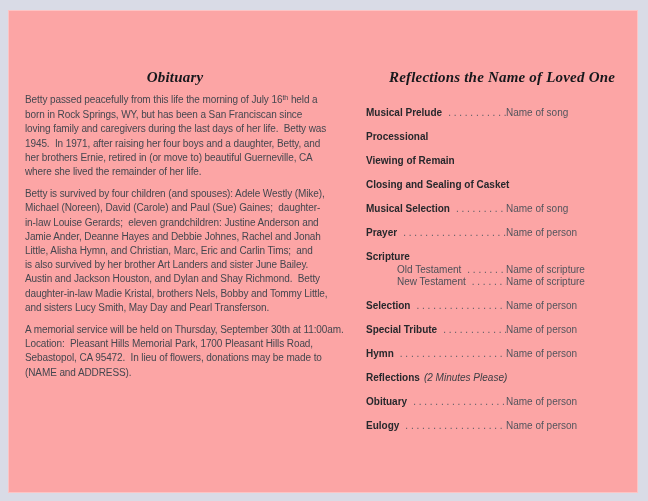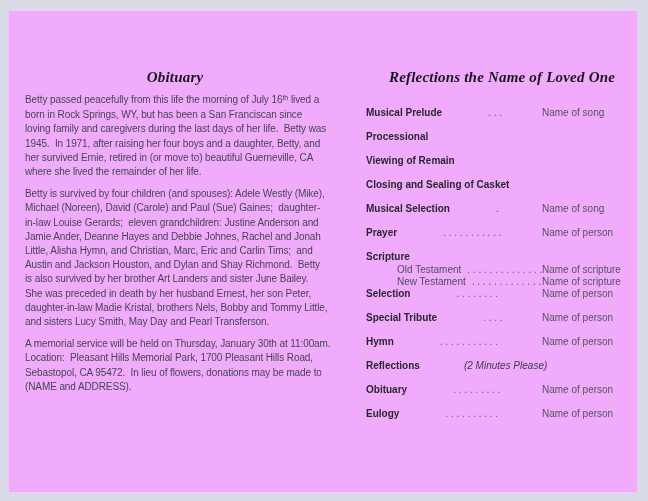--- a/index.html
+++ b/index.html
@@ -13,21 +13,21 @@
     overflow: hidden;
     background: #d9dbe6;
     font-family: "Liberation Sans", sans-serif;
   }
   .sheet {
     position: absolute;
     left: 8px;
     top: 10px;
     right: 10px;
     bottom: 8px;
-    background: #f0abfc;
+    background: #fca5a5;
     box-shadow: inset 0 0 0 1px rgba(255,255,255,0.35);
     display: flex;
     box-sizing: border-box;
     padding-top: 58px;
   }
   .col { box-sizing: border-box; }
   .col-left {
     width: 300px;
     margin-left: 17px;
     flex: 0 0 auto;
@@ -67,21 +67,20 @@
   
   .rows {
     margin-top: 20px;
     font-size: 10px;
   }
   .row {
     display: flex;
     align-items: flex-start;
     line-height: 13px;
     margin-bottom: 11px;
-    gap: 40px;
   }
   .lbl {
     font-weight: bold;
     color: #27282c;
     white-space: pre;
     flex: 0 0 auto;
   }
   .suffix {
     color: #3c3e44;
     white-space: pre;
@@ -91,69 +90,68 @@
   .leader {
     flex: 1 1 auto;
     overflow: hidden;
     white-space: nowrap;
     color: #5a5c64;
     padding-left: 6px;
     padding-right: 4px;
   }
   .val {
     flex: 0 0 auto;
-    width: 96px;
+    width: 132px;
     color: #53555d;
     white-space: pre;
   }
   .row.scripture-head { margin-bottom: 1px; }
   .subrow {
     display: flex;
     align-items: center;
     line-height: 11.5px;
     padding-left: 31px;
     margin-bottom: 0;
   }
-  .subrow.last { }
+  .subrow.last { margin-bottom: 12px; }
   .sublbl {
     color: #4e5058;
     white-space: pre;
     flex: 0 0 auto;
   }
 </style>
 </head>
 <body>
 
 <div class="sheet">
 
   <div class="col col-left">
     <h2 class="heading">Obituary</h2>
     <div class="obit-body">
       <p class="para">
-        <span class="ln"><span>Betty passed peacefully from this life the morning of July 16</span><span class="sup">th</span><span> lived a</span></span>
+        <span class="ln"><span>Betty passed peacefully from this life the morning of July 16</span><span class="sup">th</span><span> held a</span></span>
         <span class="ln">born in Rock Springs, WY, but has been a San Franciscan since</span>
         <span class="ln">loving family and caregivers during the last days of her life.  Betty was</span>
         <span class="ln">1945.  In 1971, after raising her four boys and a daughter, Betty, and</span>
-        <span class="ln">her survived Ernie, retired in (or move to) beautiful Guerneville, CA</span>
+        <span class="ln">her brothers Ernie, retired in (or move to) beautiful Guerneville, CA</span>
         <span class="ln">where she lived the remainder of her life.</span>
       </p>
       <p class="para">
         <span class="ln">Betty is survived by four children (and spouses): Adele Westly (Mike),</span>
         <span class="ln">Michael (Noreen), David (Carole) and Paul (Sue) Gaines;  daughter-</span>
         <span class="ln">in-law Louise Gerards;  eleven grandchildren: Justine Anderson and</span>
         <span class="ln">Jamie Ander, Deanne Hayes and Debbie Johnes, Rachel and Jonah</span>
         <span class="ln">Little, Alisha Hymn, and Christian, Marc, Eric and Carlin Tims;  and</span>
+        <span class="ln">is also survived by her brother Art Landers and sister June Bailey.</span>
         <span class="ln">Austin and Jackson Houston, and Dylan and Shay Richmond.  Betty</span>
-        <span class="ln">is also survived by her brother Art Landers and sister June Bailey.</span>
-        <span class="ln">She was preceded in death by her husband Ernest, her son Peter,</span>
         <span class="ln">daughter-in-law Madie Kristal, brothers Nels, Bobby and Tommy Little,</span>
         <span class="ln">and sisters Lucy Smith, May Day and Pearl Transferson.</span>
       </p>
       <p class="para">
-        <span class="ln">A memorial service will be held on Thursday, January 30th at 11:00am.</span>
+        <span class="ln">A memorial service will be held on Thursday, September 30th at 11:00am.</span>
         <span class="ln">Location:  Pleasant Hills Memorial Park, 1700 Pleasant Hills Road,</span>
         <span class="ln">Sebastopol, CA 95472.  In lieu of flowers, donations may be made to</span>
         <span class="ln">(NAME and ADDRESS).</span>
       </p>
     </div>
   </div>
 
   <div class="col col-right">
     <h2 class="heading">Reflections the Name of Loved One</h2>
     <div class="rows">

